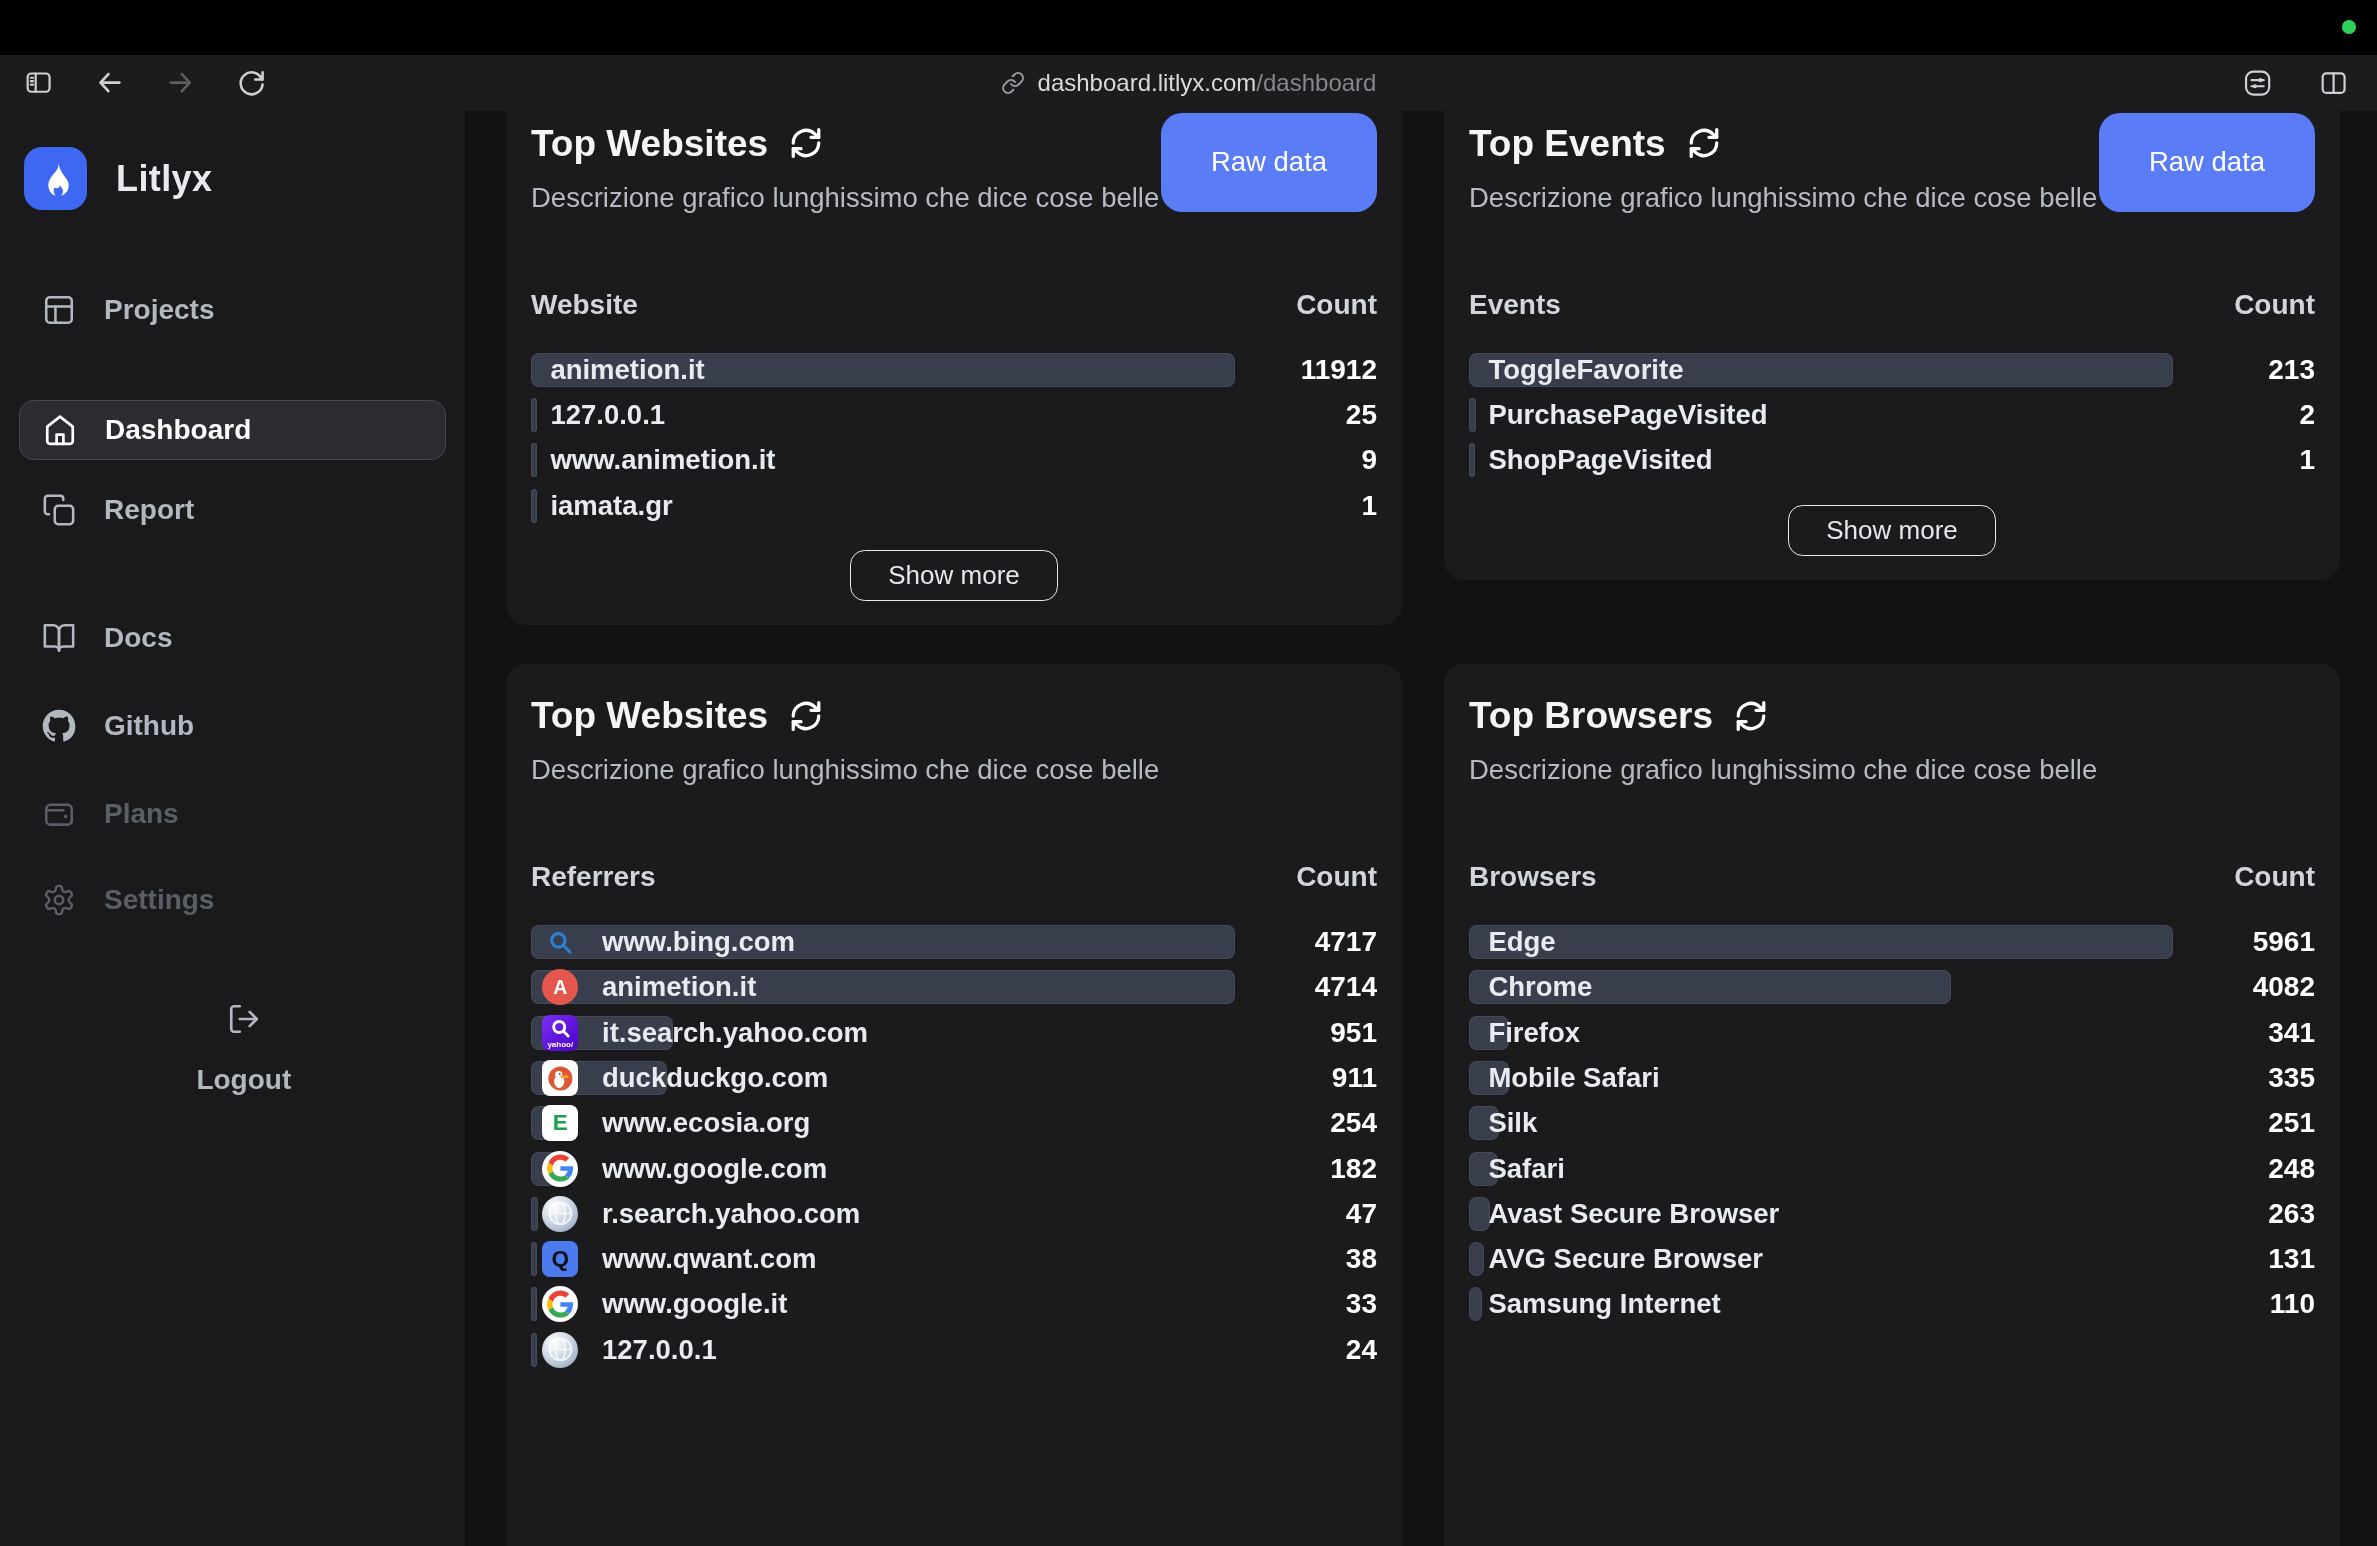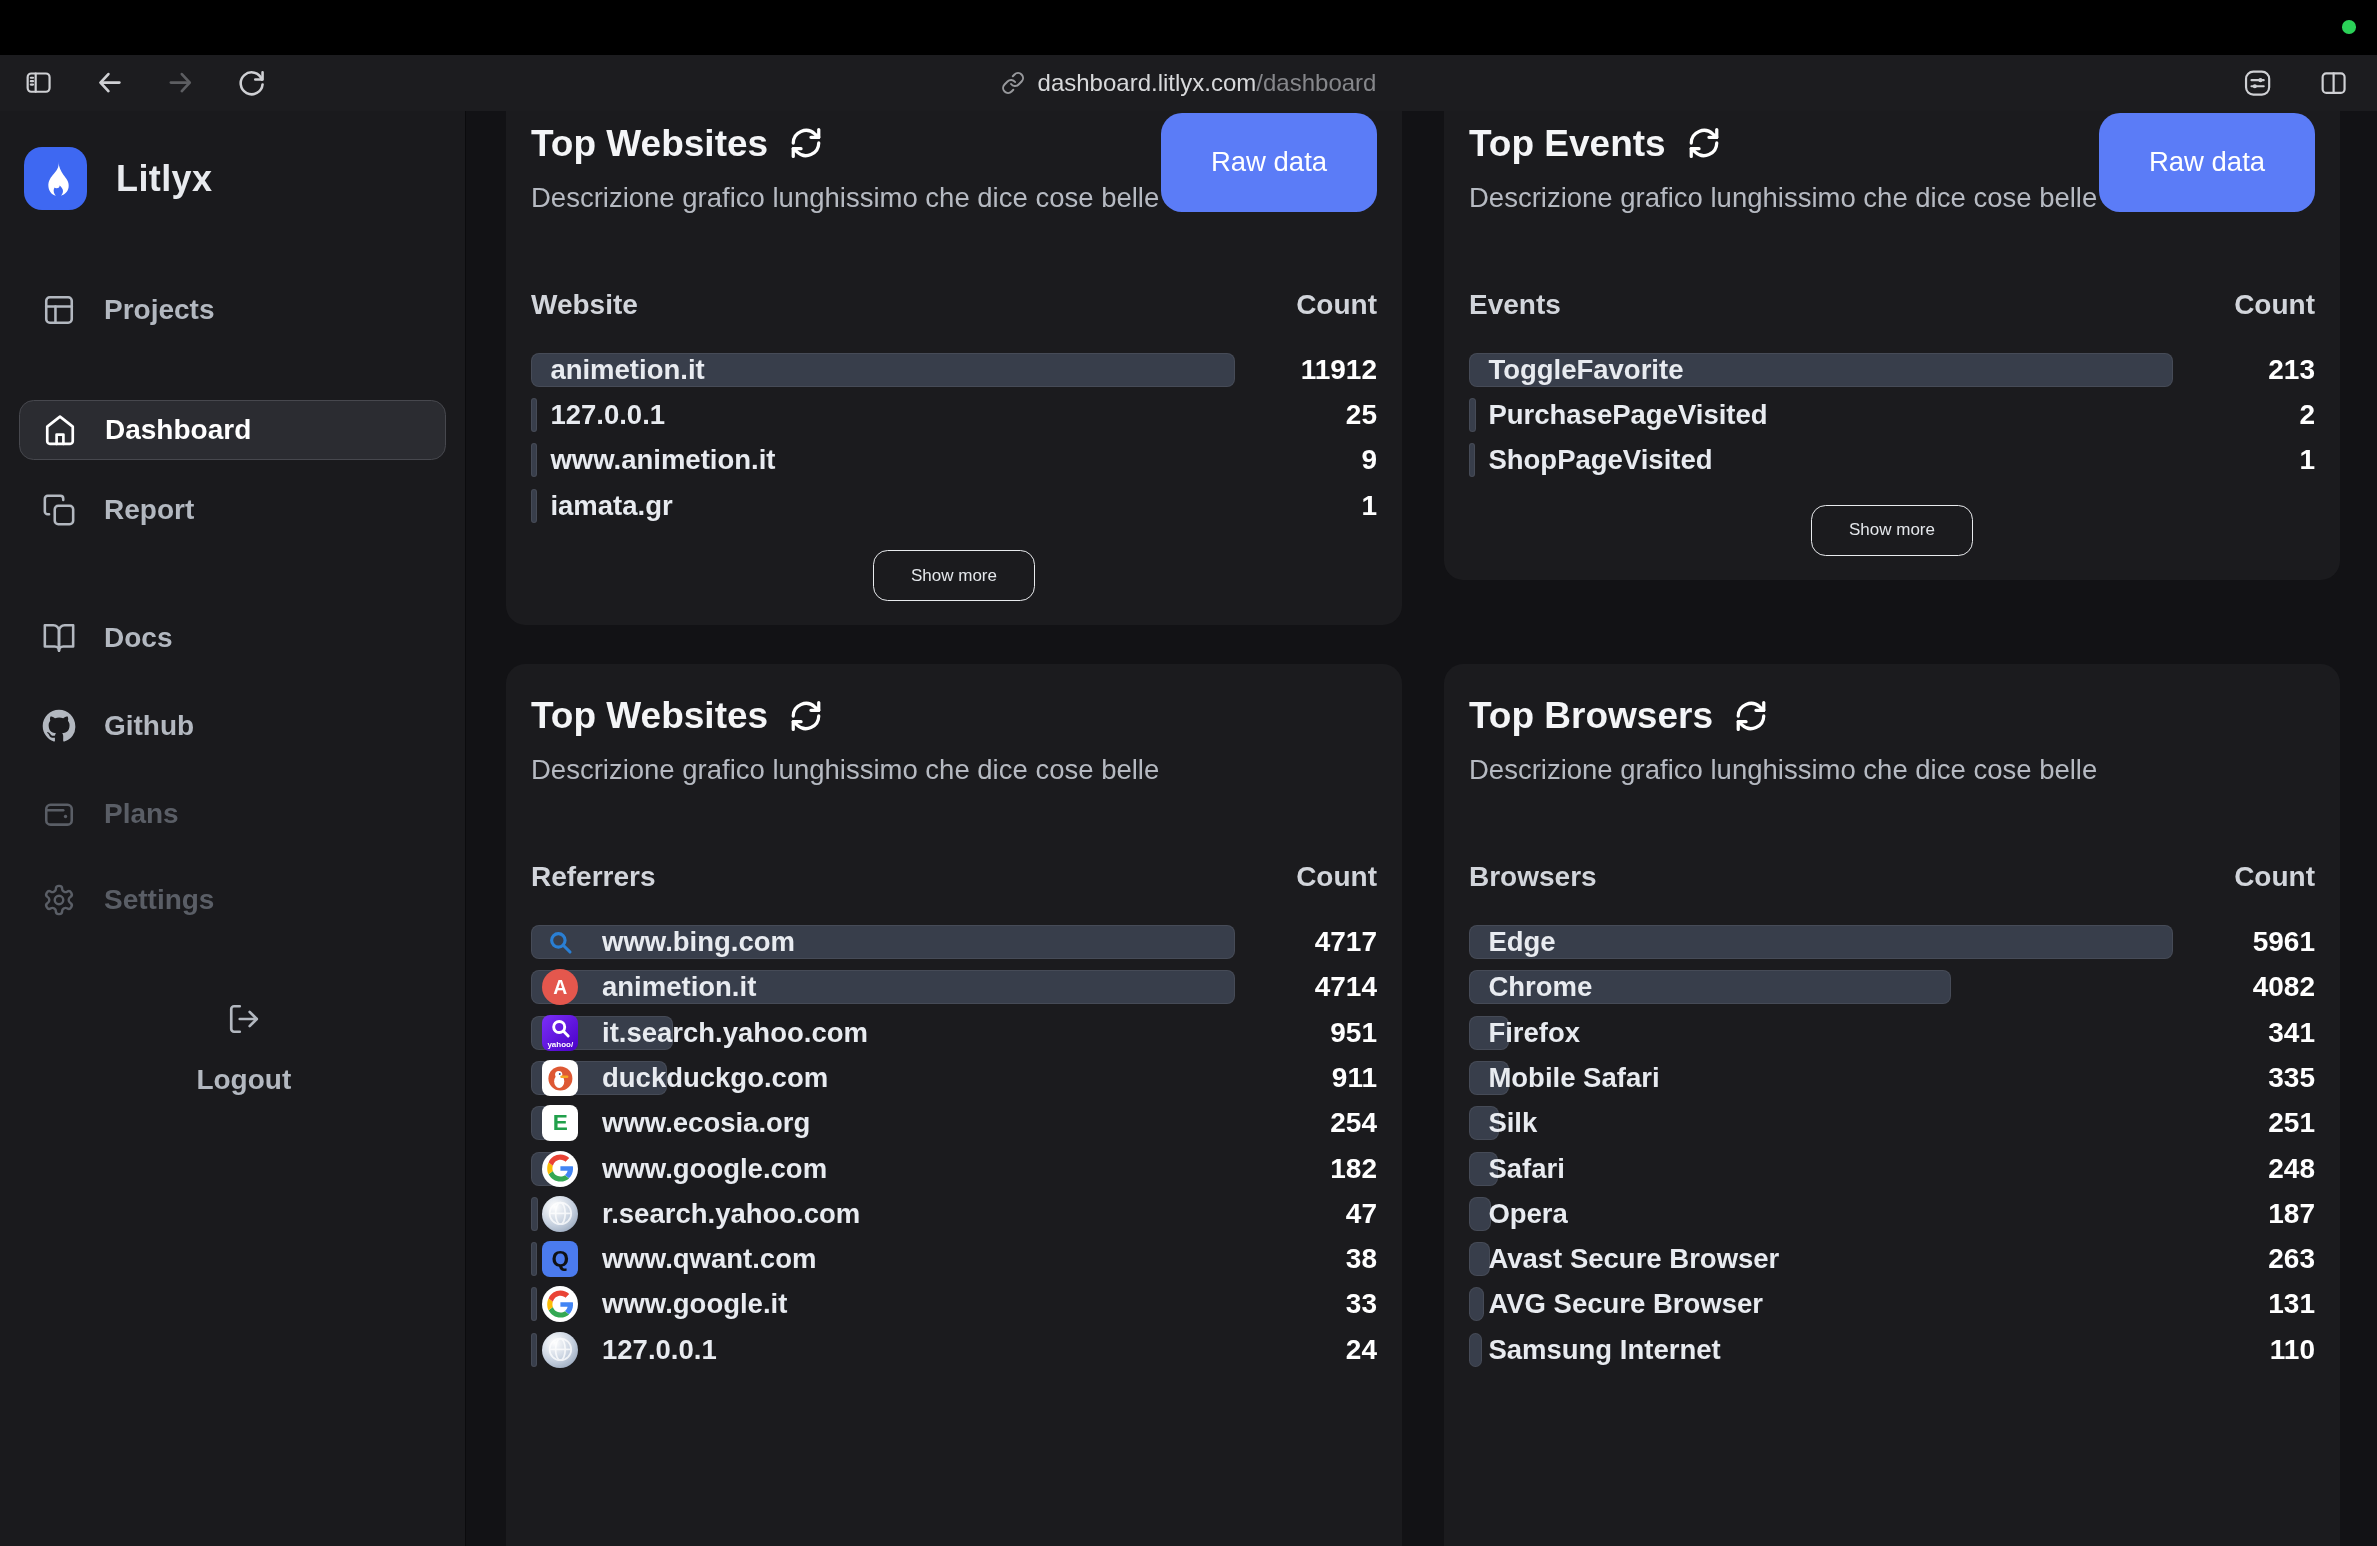--- a/index.html
+++ b/index.html
@@ -70,21 +70,21 @@
   .row-count { position:absolute; right:0; top:50%; transform:translateY(-50%); font-size:28px; font-weight:700; color:#fff; }
 
   .fav { position:absolute; left:11.3px; top:50%; transform:translateY(-50%); width:36px; height:36px; border-radius:8px;
     display:flex; align-items:center; justify-content:center; overflow:hidden; font-weight:800; }
   .fav svg { width:80%; height:80%; }
   .fav.round { border-radius:50%; }
   .fav .mini { position:absolute; bottom:1.6px; left:0; right:0; text-align:center; font-size:8px; font-style:normal; color:#fff; font-weight:700; }
 
   .more-wrap { display:flex; justify-content:center; margin-top:27.5px; }
   .more-btn { background:transparent; border:1.6px solid #e9ebee; color:#e4e7eb; border-radius:14.6px;
-    font-size:17px; font-weight:500; height:51px; padding:0 37px; font-family:inherit; cursor:pointer; }
+    font-size:26px; font-weight:500; height:51px; padding:0 37px; font-family:inherit; cursor:pointer; }
 </style>
 </head>
 <body>
 
 <div class="menubar">
   <span class="status-dot" style="background: rgb(43, 209, 88);"></span>
 </div>
 
 <div class="chrome">
   <div class="chrome-left">
@@ -490,25 +490,20 @@
             <div class="bar" style="width: 30px;"></div>
             <span class="row-label">Silk</span>
             <span class="row-count">251</span>
           </div>
           <div class="row">
             <div class="bar" style="width: 29px;"></div>
             <span class="row-label">Safari</span>
             <span class="row-count">248</span>
           </div>
           <div class="row">
-            <div class="bar" style="width: 22px;"></div>
-            <span class="row-label">Opera</span>
-            <span class="row-count">187</span>
-          </div>
-          <div class="row">
             <div class="bar" style="width: 21px;"></div>
             <span class="row-label">Avast Secure Browser</span>
             <span class="row-count">263</span>
           </div>
           <div class="row">
             <div class="bar" style="width: 15.4px;"></div>
             <span class="row-label">AVG Secure Browser</span>
             <span class="row-count">131</span>
           </div>
           <div class="row">

